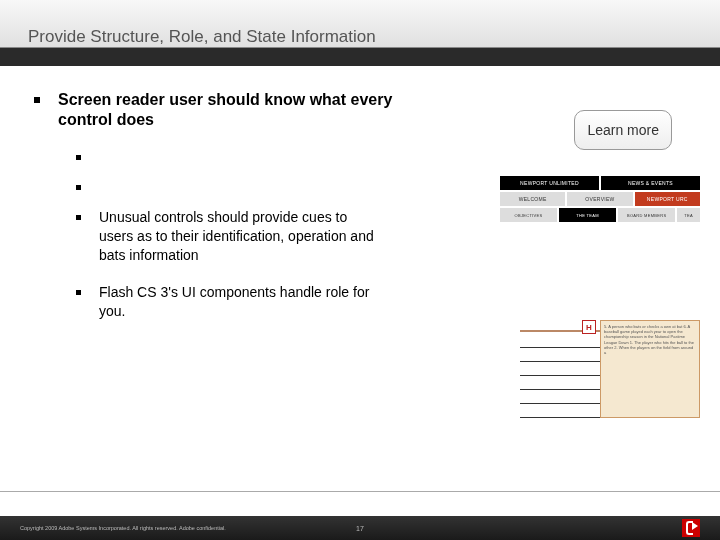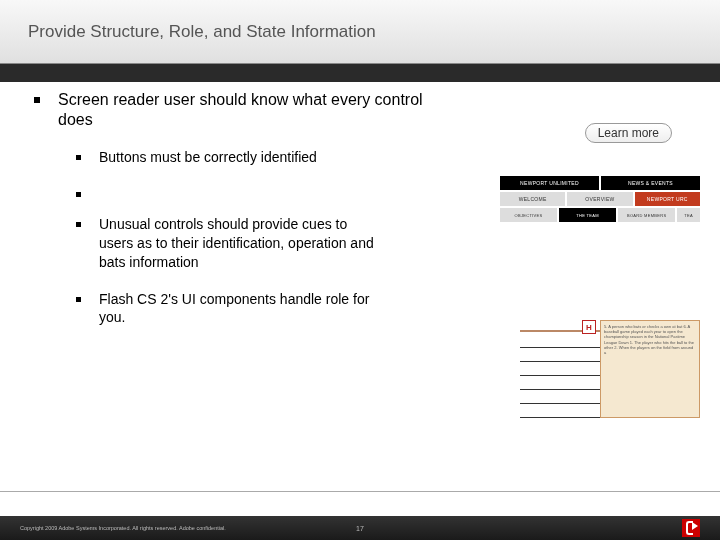--- a/index.html
+++ b/index.html
@@ -1,30 +1,30 @@
 <!DOCTYPE html>
 <html><head>
 <meta charset="utf-8">
 <style>
 *{margin:0;padding:0;box-sizing:border-box}
 body{width:720px;height:540px;font-family:Arial,Helvetica,sans-serif;background:#fff;position:relative;overflow:hidden}
-.title-bar{height:64px;background:linear-gradient(#f8f8f8,#e0e0e0);border-bottom:1px solid #888;display:flex;align-items:center;padding-left:28px}
+.title-bar{height:48px;background:linear-gradient(#f8f8f8,#e0e0e0);border-bottom:1px solid #888;display:flex;align-items:flex-end;padding-left:28px}
 .title-text{font-size:17px;color:#555;font-weight:400}
 .dark-strip{height:18px;background:#2a2a2a}
 .content{position:absolute;top:90px;left:34px;right:20px;bottom:60px;display:flex}
 .left-col{width:410px}
 .main-item{display:flex;margin-bottom:18px}
 .bullet-sq{width:6px;height:6px;background:#000;margin-top:7px;margin-right:18px;flex-shrink:0}
 .bullet-sq.sm{width:5px;height:5px;margin-right:18px}
-.main-text{font-size:16px;color:#000;line-height:1.25;font-weight:400}
+.main-text{font-size:16px;color:#000;line-height:1.25;font-weight:700}
 .sub-list{margin-left:42px}
 .sub-item{display:flex;margin-bottom:18px}
 .sub-text{font-size:14px;color:#000;line-height:1.35;max-width:280px}
 .right-col{flex:1;position:relative}
-.learn-btn{position:absolute;top:33px;right:28px;border:1px solid #999;border-radius:10px;padding:2px 12px;font-size:12px;background:linear-gradient(#fff,#eee);color:#333}
+.learn-btn{position:absolute;top:20px;right:28px;border:1px solid #999;border-radius:10px;padding:11px 12px;font-size:14px;background:linear-gradient(#fff,#eee);color:#333}
 .tabs-img{position:absolute;top:86px;right:0;width:200px}
 .tab-row{display:flex;gap:2px;margin-bottom:2px}
 .tab-cell{flex:1;height:14px;background:#000;color:#fff;font-size:5px;display:flex;align-items:center;justify-content:center;letter-spacing:0.3px}
 .tab-cell.red{background:#c23b1e}
 .tab-cell.gray{background:#ddd;color:#333}
 .cross-img{position:absolute;top:230px;right:0;width:180px;display:flex}
 .cross-left{width:80px}
 .cross-row{height:14px;border-bottom:1px solid #333;background:#fff}
 .cross-row.top{height:12px;background:#fff;border-bottom:2px solid #b86}
 .cross-h{width:14px;height:14px;border:1px solid #b22;background:#fff;color:#b22;font-size:8px;display:flex;align-items:center;justify-content:center;margin-left:62px;margin-top:-12px;position:relative;font-weight:bold}
@@ -47,32 +47,31 @@
 
 <div class="content">
   <div class="left-col">
     <div class="main-item">
       <div class="bullet-sq"></div>
       <div class="main-text">Screen reader user should know what every control does</div>
     </div>
     <div class="sub-list">
       <div class="sub-item">
         <div class="bullet-sq sm"></div>
-        <div class="sub-text">Buttons must be correctly identified</div>
       </div>
       <div class="sub-item">
         <div class="bullet-sq sm"></div>
       </div>
       <div class="sub-item">
         <div class="bullet-sq sm"></div>
         <div class="sub-text">Unusual controls should provide cues to users as to their identification, operation and bats information</div>
       </div>
       <div class="sub-item">
         <div class="bullet-sq sm"></div>
-        <div class="sub-text">Flash CS 2's UI components handle role for you.</div>
+        <div class="sub-text">Flash CS 3's UI components handle role for you.</div>
       </div>
     </div>
   </div>
 
   <div class="right-col">
     <div class="learn-btn">Learn more</div>
 
     <div class="tabs-img">
       <div class="tab-row">
         <div class="tab-cell">NEWPORT UNLIMITED</div>

